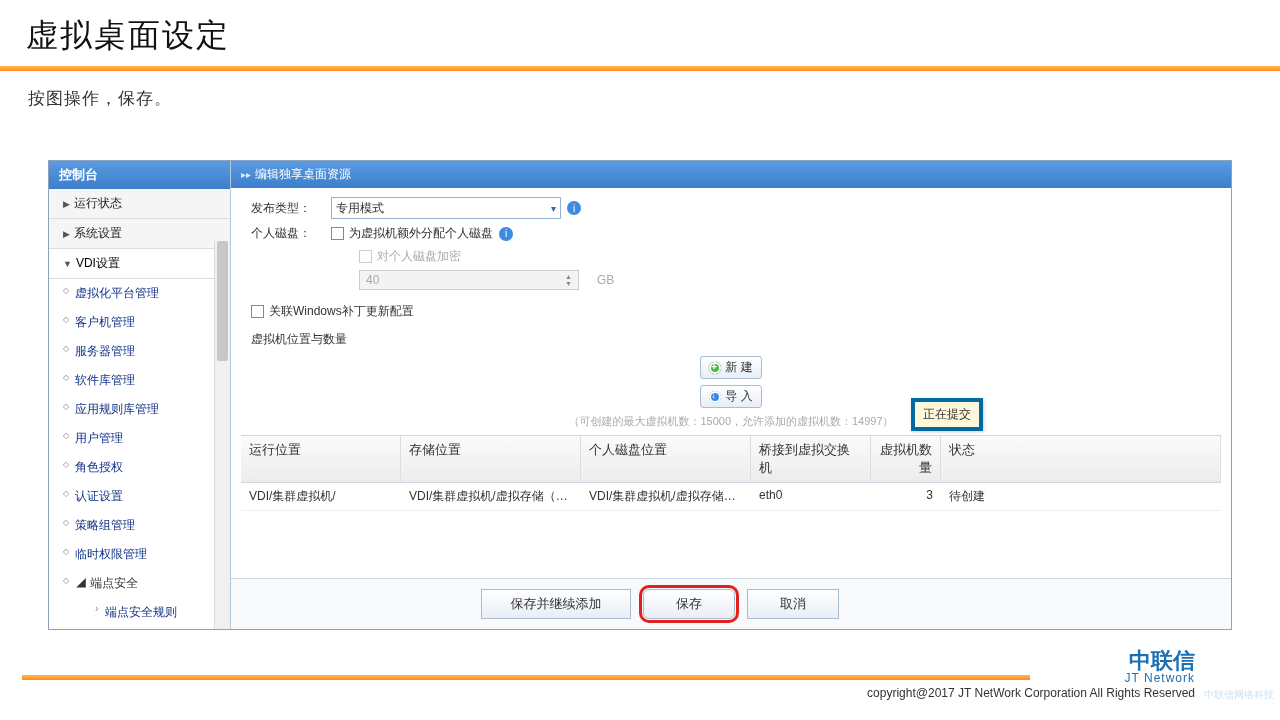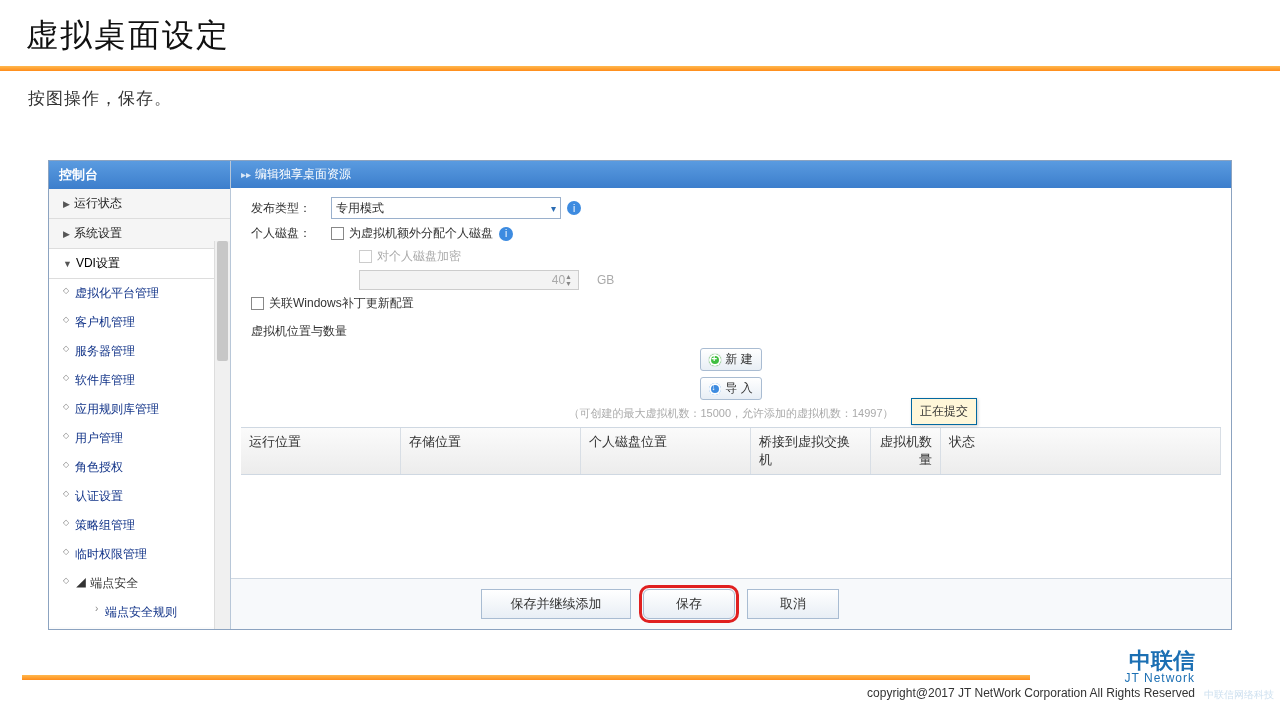--- a/index.html
+++ b/index.html
@@ -27,42 +27,42 @@
   .panel-hdr .arrows { font-size: 10px; opacity: .8; }
   .form-area { padding: 6px 20px 4px 20px; }
   .form-row { display: flex; align-items: center; padding: 3px 0; font-size: 12px; }
   .flabel { width: 80px; color: #333; text-align: left; }
   .combo { width: 230px; height: 22px; border: 1px solid #9ab0cc; background: #fff; display: flex; align-items: center; justify-content: space-between; padding: 0 4px; font-size: 12px; color: #333; }
   .combo .drop { color: #2b6cb3; font-size: 10px; }
   .info-ico { display: inline-flex; width: 14px; height: 14px; border-radius: 50%; background: #3d8be0; color: #fff; align-items: center; justify-content: center; font-size: 10px; margin-left: 6px; font-style: normal; }
   .chk { width: 13px; height: 13px; border: 1px solid #888; background: #fff; display: inline-block; margin-right: 5px; vertical-align: middle; }
   .sub-opt { padding-left: 108px; font-size: 12px; color: #aaa; display: flex; align-items: center; padding-top: 3px; padding-bottom: 2px; }
   .sub-opt.dis .chk { border-color: #ccc; }
-  .num-input { width: 220px; height: 20px; border: 1px solid #ccc; background: #f3f3f3; color: #aaa; padding: 1px 6px; display: inline-flex; align-items: center; justify-content: flex-end; }
+  .num-input { width: 220px; height: 20px; border: 1px solid #ccc; background: #f3f3f3; color: #aaa; padding: 1px 6px; display: inline-flex; align-items: center; justify-content: space-between; }
   .spin { display: flex; flex-direction: column; font-size: 7px; line-height: 7px; color: #888; }
   .sec-title { font-size: 12px; color: #333; padding: 4px 0 4px 20px; }
   .toolbar { padding: 4px 20px; display: flex; align-items: center; gap: 6px; font-size: 12px; flex-direction: column; }
   .tb-btn { border: 1px solid #a9bcd2; background: linear-gradient(#fff,#e8eef5); padding: 2px 8px; border-radius: 3px; cursor: pointer; display: inline-flex; align-items: center; gap: 4px; font-size: 12px; }
   .tb-btn .circ { width: 12px; height: 12px; border-radius: 50%; display: inline-block; }
   .circ.green { background: #3fbf3f; box-shadow: inset 0 0 0 2px #fff, 0 0 1px #060; position: relative; }
   .circ.green::after { content: "+"; position: absolute; left: 2px; top: -1px; font-size: 10px; color: #fff; font-weight: bold; }
   .circ.blue { background: #3d8be0; box-shadow: inset 0 0 0 2px #fff; position: relative; }
   .circ.blue::after { content: "↓"; position: absolute; left: 2px; top: -1px; font-size: 9px; color: #fff; }
   .hint { color: #aaa; font-size: 11px; }
   .grid-hdr { display: flex; background: linear-gradient(#fbfbfb,#ececec); border-top: 1px solid #cfd8e2; border-bottom: 1px solid #cfd8e2; font-size: 13px; color: #333; margin: 2px 10px 0 10px; }
   .gh-cell { padding: 5px 8px; border-right: 1px solid #d8dee5; }
   .grid-row { display: flex; font-size: 12px; color: #333; margin: 0 10px; border-bottom: 1px solid #eee; position: relative; }
   .gr-cell { padding: 5px 8px; overflow: hidden; white-space: nowrap; text-overflow: ellipsis; }
   .c-run { width: 160px; }
   .c-store { width: 180px; }
   .c-pd { width: 170px; }
   .c-switch { width: 120px; }
   .c-cnt { width: 70px; text-align: right; }
   .c-stat { flex: 1; }
-  .tooltip { position: absolute; left: 680px; top: 237px; background: #fff7d9; border: 1px solid #0369a1; padding: 4px 8px; font-size: 12px; color: #333; box-shadow: 1px 1px 3px rgba(0,0,0,.2); z-index: 5; }
+  .tooltip { position: absolute; left: 680px; top: 237px; background: #fff7d9; border: 4px solid #0369a1; padding: 4px 8px; font-size: 12px; color: #333; box-shadow: 1px 1px 3px rgba(0,0,0,.2); z-index: 5; }
   .btn-bar { position: absolute; left: 0; right: 0; bottom: 0; border-top: 1px solid #cfd8e2; padding: 10px 0; display: flex; gap: 12px; padding-left: 250px; background: #f7f9fb; }
   .std-btn { width: 92px; height: 30px; border: 1px solid #a9bcd2; background: linear-gradient(#fff,#e8eef5); border-radius: 0; cursor: pointer; font-size: 13px; color: #333; display: inline-flex; align-items: center; justify-content: center; }
   .std-btn.wide { width: 150px; }
   .hl-red { outline: 3px solid #e02020; outline-offset: 1px; border-radius: 6px; }
   .footer { position: absolute; left: 0; right: 0; bottom: 18px; height: 40px; }
   .footer .bar { position: absolute; left: 22px; right: 250px; bottom: 22px; height: 5px; background: linear-gradient(#ffb84d,#ff8c1a); }
   .footer .copy { position: absolute; right: 85px; bottom: 2px; font-size: 12px; color: #333; }
   .footer .logo { position: absolute; right: 85px; bottom: 18px; font-size: 22px; font-weight: bold; color: #1b6fb3; display: flex; flex-direction: column; align-items: flex-end; line-height: 1; }
   .footer .logo small { font-size: 12px; color: #1b6fb3; font-weight: normal; letter-spacing: 1px; }
   .footer .wm { position: absolute; right: 6px; bottom: 0px; font-size: 10px; color: #cfe1f0; }
@@ -140,21 +140,21 @@
       <div class="sub-opt dis">
         <span class="num-input">
           <span>40</span>
           <span class="spin">
               <span>▲</span>
               <span>▼</span>
             </span>
         </span>
         <span style="margin-left:18px">GB</span>
       </div>
-      <div class="form-row" style="">
+      <div class="form-row" style="margin-top:8px">
         <span class="chk"></span>
         <span>关联Windows补丁更新配置</span>
       </div>
     </div>
 
     <div class="sec-title">虚拟机位置与数量</div>
     <div class="toolbar">
       <span class="tb-btn">
           <span class="circ green"></span>
           <span>新 建</span>
@@ -167,20 +167,28 @@
     </div>
 
     <div class="grid-hdr">
       <div class="gh-cell c-run">运行位置</div>
       <div class="gh-cell c-store">存储位置</div>
       <div class="gh-cell c-pd">个人磁盘位置</div>
       <div class="gh-cell c-switch">桥接到虚拟交换机</div>
       <div class="gh-cell c-cnt">虚拟机数量</div>
       <div class="gh-cell c-stat">状态</div>
     </div>
+    <div class="grid-row">
+      <div class="gr-cell c-run">VDI/集群虚拟机/</div>
+      <div class="gr-cell c-store">VDI/集群虚拟机/虚拟存储（三…</div>
+      <div class="gr-cell c-pd">VDI/集群虚拟机/虚拟存储（…</div>
+      <div class="gr-cell c-switch">eth0</div>
+      <div class="gr-cell c-cnt">3</div>
+      <div class="gr-cell c-stat">待创建</div>
+    </div>
 
     <div class="tooltip">正在提交</div>
 
     <div class="btn-bar">
       <span class="std-btn wide">保存并继续添加</span>
       <span class="std-btn hl-red">保存</span>
       <span class="std-btn">取消</span>
     </div>
   </div>
 </div>

